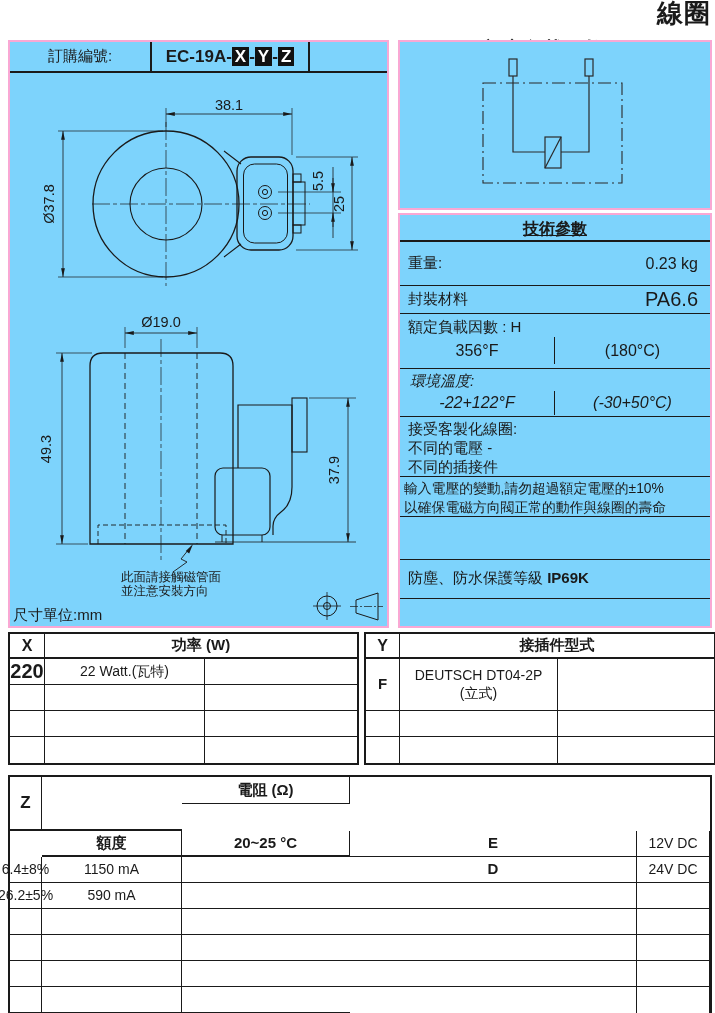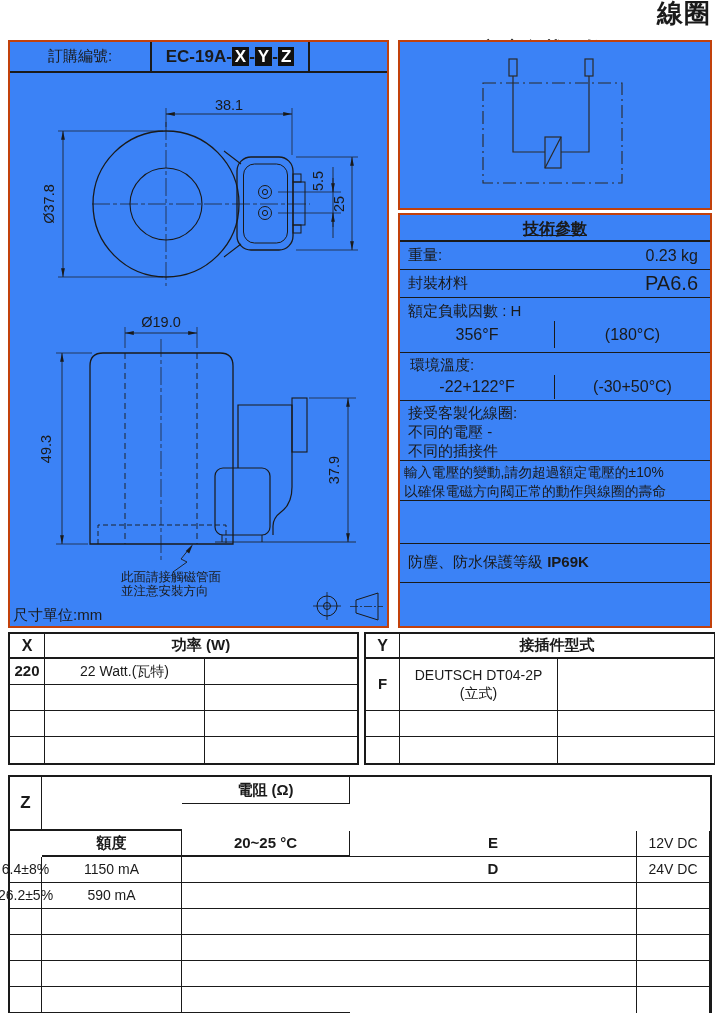--- a/index.html
+++ b/index.html
@@ -1,21 +1,21 @@
 <!DOCTYPE html>
 <html><head>
 <meta charset="utf-8">
 <style>
   html,body{margin:0;padding:0;background:#fff;}
   body{width:715px;height:1013px;position:relative;overflow:hidden;
        font-family:"Liberation Sans","DejaVu Sans",sans-serif;color:#1a1a1a;}
   .abs{position:absolute;}
   .b{font-weight:bold;}
   
-  .box{position:absolute;border:2px solid #c2410c;box-sizing:border-box;background:#3b82f6;}
+  .box{position:absolute;border:2px solid #f9a8d4;box-sizing:border-box;background:#7dd3fc;}
   
   .gtable{display:grid;position:absolute;border:2px solid #1a1a1a;box-sizing:content-box;background:#fff;}
   .cell{display:flex;align-items:center;justify-content:center;
         border-right:1px solid #1a1a1a;border-bottom:1px solid #1a1a1a;
         font-size:14px;box-sizing:border-box;text-align:center;line-height:1.25;}
   .cell.nbr{border-right:none;}
   .cell.nbb{border-bottom:none;}
   .cell.hb{border-bottom:2px solid #1a1a1a;}
   .hdr{font-weight:bold;font-size:15px;}
   .key{font-weight:bold;font-size:16px;}
@@ -162,21 +162,21 @@
       <path d="M513,76 V152 H545 M589,76 V152 H561"></path>
       <rect x="545" y="137" width="16" height="31"></rect>
       <line x1="545" y1="168" x2="561" y2="137"></line>
     </g>
   </svg>
 </div>
 
 <div class="box" style="left:398px;top:213px;width:314px;height:415px;">
   <div class="trow b" style="height:27px;text-align:center;font-size:16px;line-height:27px;border-bottom-width:2px;text-decoration:underline;">技術參數</div>
 
-  <div class="trow" style="height:28px;">
+  <div class="trow" style="height:44px;">
     <div class="lv">
       <span>重量:</span>
       <span style="font-size:16px;">0.23 kg</span>
     </div>
   </div>
 
   <div class="trow" style="height:28px;">
     <div class="lv">
       <span>封裝材料</span>
       <span style="font-size:20px;">PA6.6</span>
@@ -184,21 +184,21 @@
   </div>
 
   <div class="trow" style="height:55px;">
     <div style="padding:4px 0 0 8px;">額定負載因數 : H</div>
     <div class="halfrow" style="height:27px;line-height:27px;font-size:16px;">
       <div class="h1">356°F</div>
       <div class="h2">(180°C)</div>
     </div>
   </div>
 
-  <div class="trow" style="height:48px;">
+  <div class="trow" style="height:48px;font-style:italic;">
     <div style="padding:3px 0 0 10px;">環境溫度:</div>
     <div class="halfrow" style="height:24px;line-height:24px;font-size:16px;">
       <div class="h1">-22+122°F</div>
       <div class="h2">(-30+50°C)</div>
     </div>
   </div>
 
   <div class="trow" style="height:60px;padding:2px 0 0 8px;line-height:19px;">
     <div>接受客製化線圈:</div>
     <div>不同的電壓 -</div>
@@ -215,21 +215,21 @@
   <div class="trow" style="height:39px;padding:9px 16px 0 8px;">
     <span>防塵、防水保護等級 </span><span class="b">IP69K</span>
   </div>
 </div>
 
 <div class="gtable" style="left:8px;top:632px;width:347px;
      grid-template-columns:35px 160px 1fr;grid-template-rows:25px 26px 26px 26px 26px;">
   <div class="cell key hb">X</div>
   <div class="cell hdr hb nbr" style="grid-column:2/4;">功率 (W)</div>
 
-  <div class="cell b" style="font-size:15px;">220</div>
+  <div class="cell b" style="font-size:20px;">220</div>
   <div class="cell">22 Watt.(瓦特)</div>
   <div class="cell nbr"></div>
 
   <div class="cell"></div>
   <div class="cell"></div>
   <div class="cell nbr"></div>
 
   <div class="cell"></div>
   <div class="cell"></div>
   <div class="cell nbr"></div>

